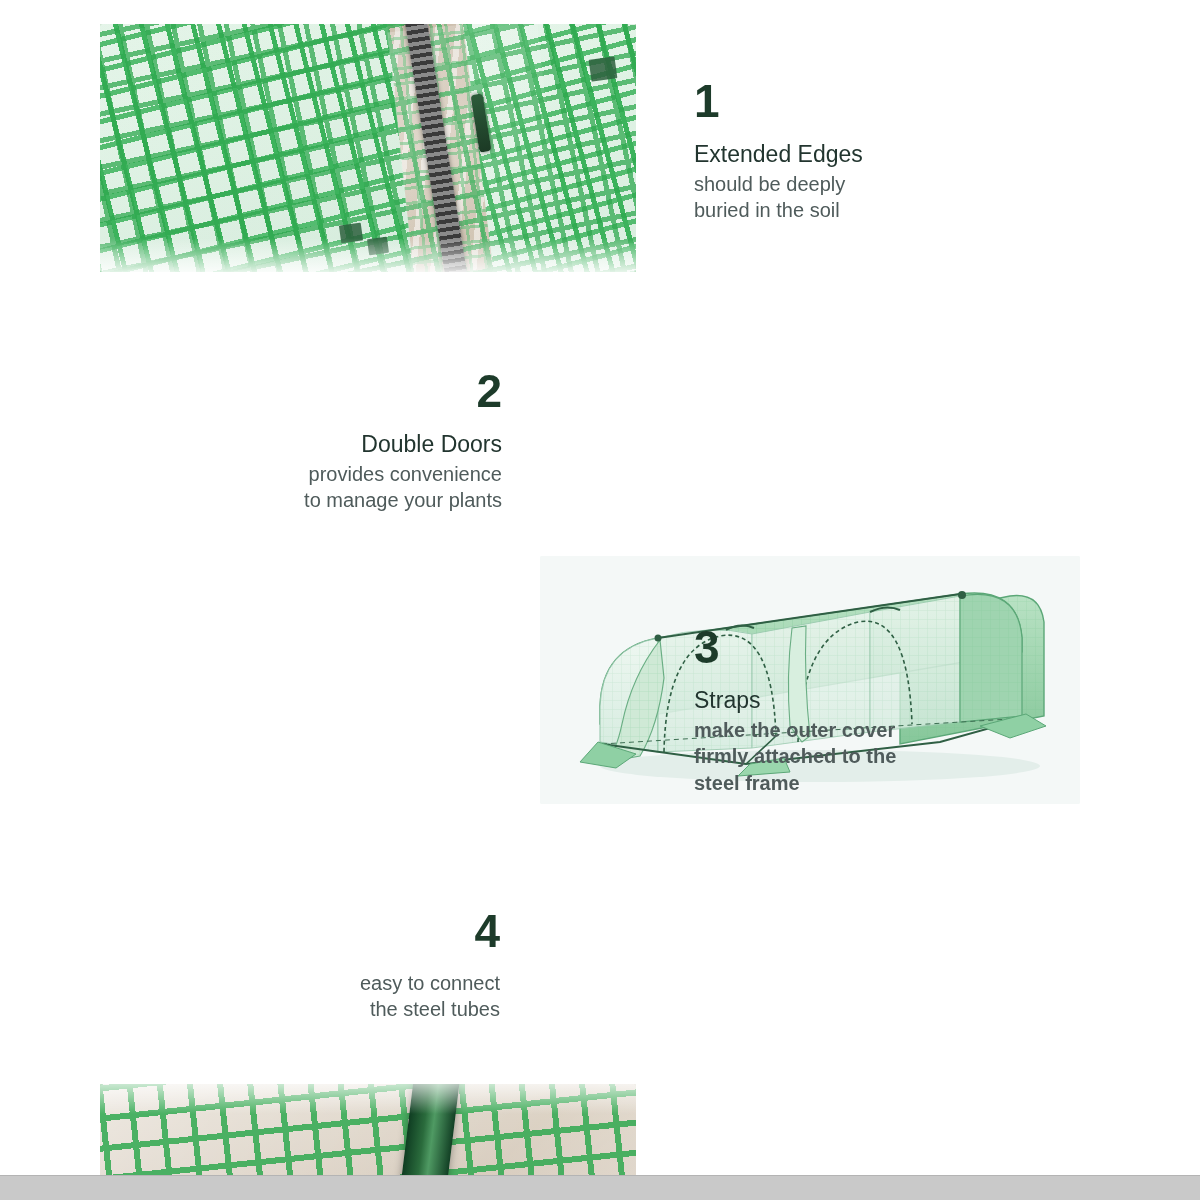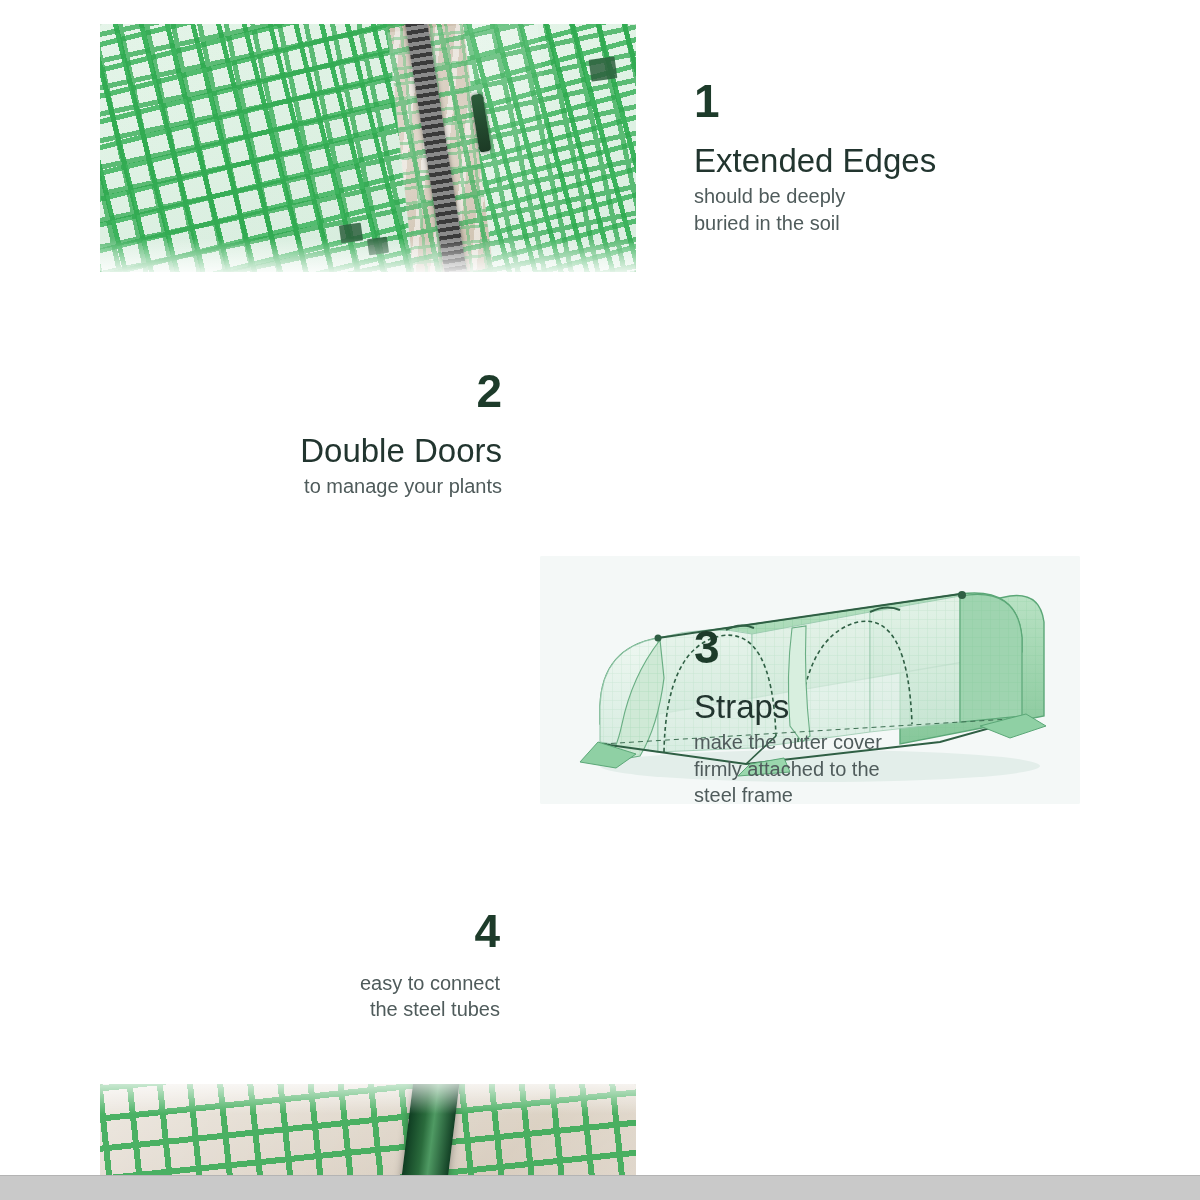--- a/index.html
+++ b/index.html
@@ -40,21 +40,21 @@
 
   .num {
     font-size: 46px;
     font-weight: bold;
     color: #1d3b2a;
     line-height: 1;
     margin-bottom: 16px;
     font-family: "Liberation Sans", sans-serif;
   }
   .title {
-    font-size: 33px;
+    font-size: 23px;
     color: #22352f;
     line-height: 1.25;
     margin-bottom: 2px;
   }
   .desc {
     font-size: 20px;
     color: #4f5b5b;
     line-height: 1.32;
     max-width: 360px;
   }
@@ -239,20 +239,21 @@
       <circle cx="118" cy="82" r="3.5" fill="#2f5f44"></circle>
     </svg>
   </div>
 
   <div class="text-block text-left" style="left:120px; top:368px; width:382px; align-items:flex-end;">
     <div class="num">2</div>
     <div class="title">
       <span class="ln">Double Doors</span>
     </div>
     <div class="desc" style="max-width:400px;">
+      <span class="ln">provides convenience</span>
       <span class="ln">to manage your plants</span>
     </div>
   </div>
 
   <div class="photo" id="photo3">
     <div class="mesh-base" style="background:linear-gradient(180deg,#d9cebe 0%,#cdbfae 55%,#e7e0d3 100%);"></div>
     <div style="position:absolute;inset:0;background:linear-gradient(135deg, rgba(255,255,255,.55), rgba(255,255,255,.15) 60%, rgba(255,255,255,.5));"></div>
     <div class="mesh-grid" style="left:-40px; top:-40px; right:-40px; bottom:-40px; transform:rotate(-3deg); opacity:.85;
                 background:
                   repeating-linear-gradient(87deg, #2fa84f 0 6px, rgba(255,255,255,0) 6px 30px),
@@ -266,21 +267,21 @@
       <path d="M16 28 Q110 6 196 74" stroke="#3a3a3a" stroke-width="4" fill="none" stroke-linecap="round" opacity=".6"></path>
     </svg>
     <div style="position:absolute;left:0;top:0;width:100%;height:30px;background:linear-gradient(180deg, rgba(255,255,255,.7), rgba(255,255,255,0));"></div>
   </div>
 
   <div class="text-block text-right" style="left:694px; top:624px; width:430px;">
     <div class="num">3</div>
     <div class="title">
       <span class="ln">Straps</span>
     </div>
-    <div class="desc" style="max-width:420px;">
+    <div class="desc" style="max-width:420px;font-weight:bold;">
       <span class="ln">make the outer cover</span>
       <span class="ln">firmly attached to the</span>
       <span class="ln">steel frame</span>
     </div>
   </div>
 
   <div class="text-block text-left" style="left:120px; top:908px; width:380px; align-items:flex-end;">
     <div class="num">4</div>
     <div class="desc" style="text-align:right;max-width:400px;margin-left:40px;">
       <span class="ln">easy to connect</span>

